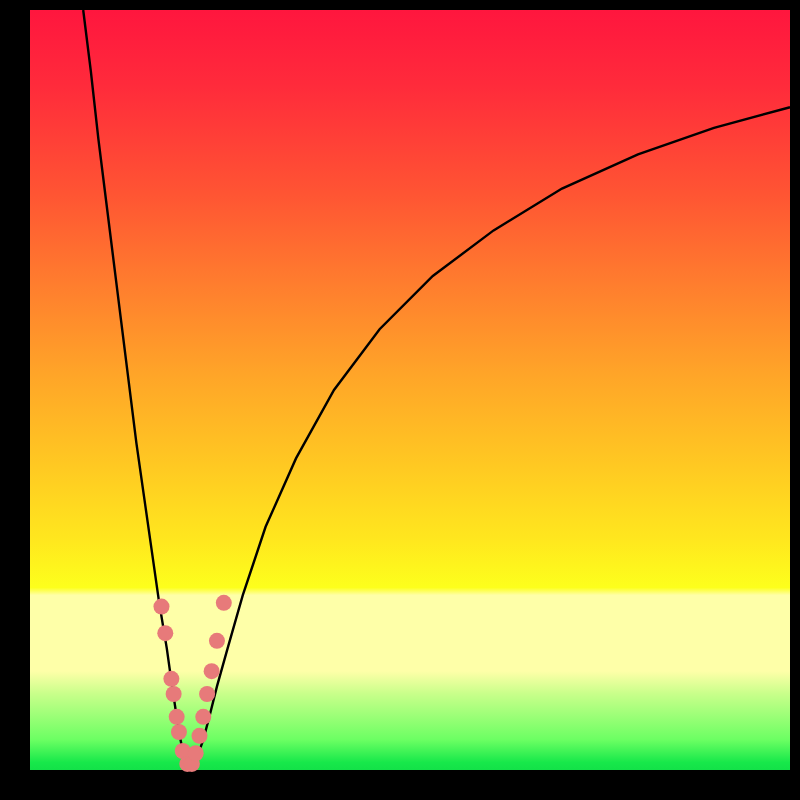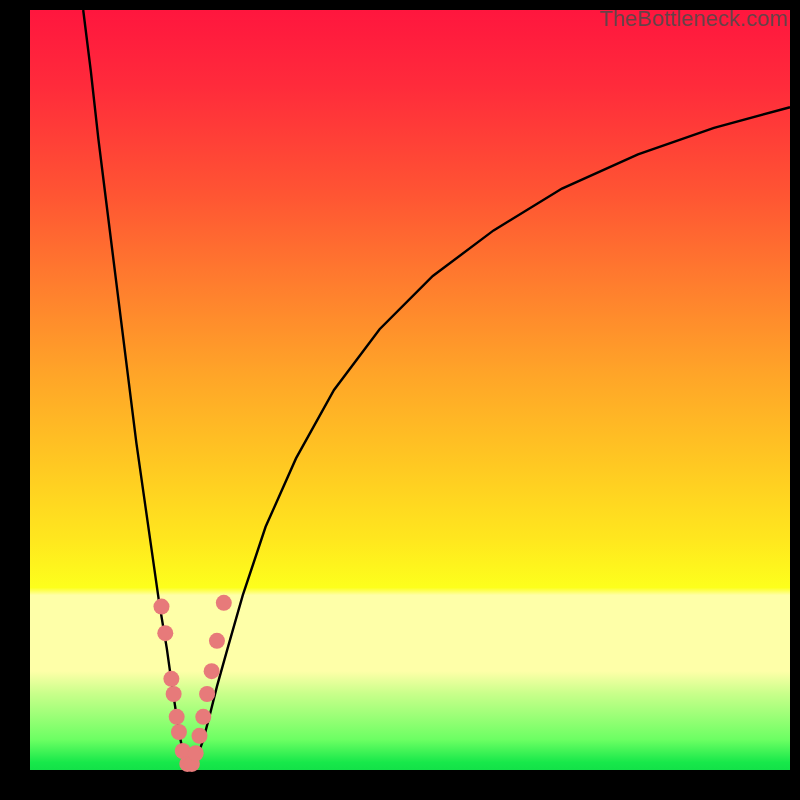--- a/index.html
+++ b/index.html
@@ -82,14 +82,13 @@
           <circle cx="165.68" cy="743.28" r="8" fill="#e77a7a" stroke="#c95858" stroke-width="0"></circle>
           <circle cx="169.48" cy="725.80" r="8" fill="#e77a7a" stroke="#c95858" stroke-width="0"></circle>
           <circle cx="173.28" cy="706.80" r="8" fill="#e77a7a" stroke="#c95858" stroke-width="0"></circle>
           <circle cx="177.08" cy="684.00" r="8" fill="#e77a7a" stroke="#c95858" stroke-width="0"></circle>
           <circle cx="181.64" cy="661.20" r="8" fill="#e77a7a" stroke="#c95858" stroke-width="0"></circle>
           <circle cx="186.96" cy="630.80" r="8" fill="#e77a7a" stroke="#c95858" stroke-width="0"></circle>
           <circle cx="193.80" cy="592.80" r="8" fill="#e77a7a" stroke="#c95858" stroke-width="0"></circle>
         </g>
     </svg>
   </div>
-  <div class="watermark">TheBottleneck.com</div>
 </div>
 
 </body></html>

